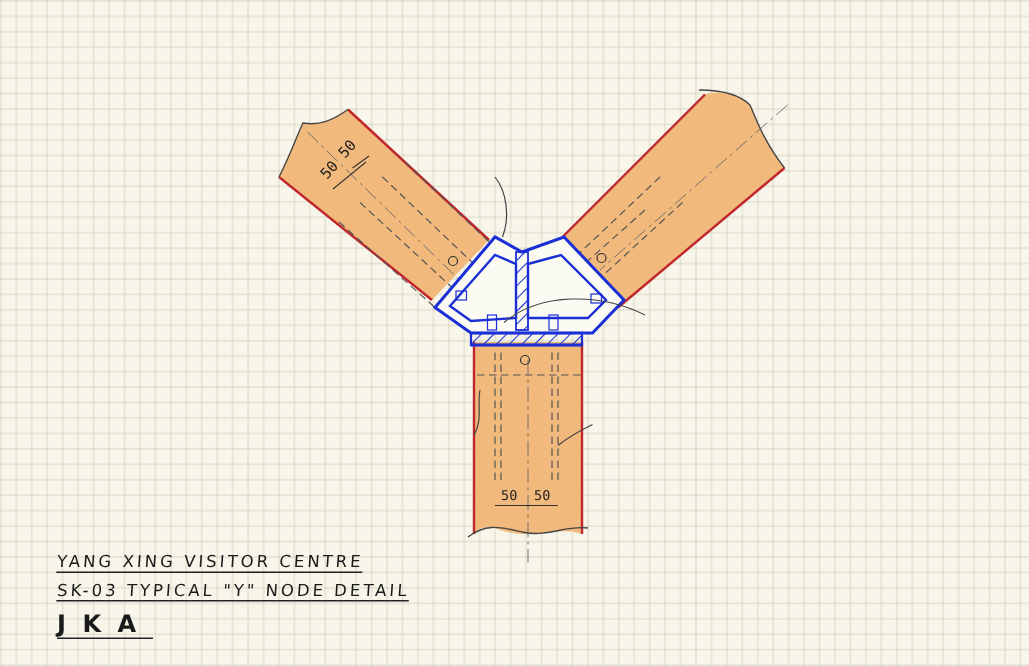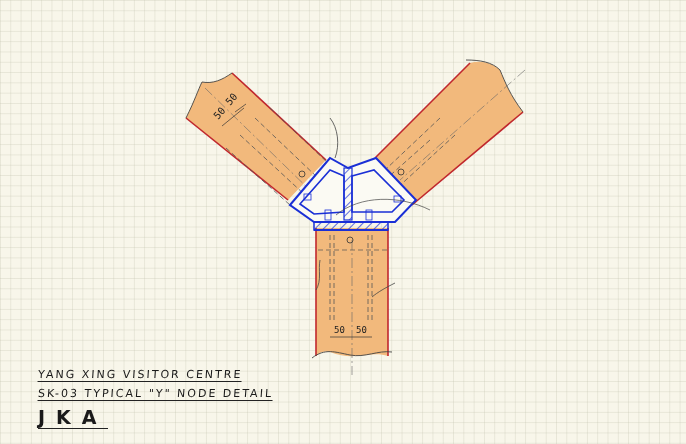--- a/index.html
+++ b/index.html
@@ -15,21 +15,21 @@
   }
   svg#drawing { position:absolute; left:0; top:0; }
   .title-block { position:absolute; left:38px; top:368px; }
   .t-line {
     position:absolute; white-space:nowrap; color:#1a1a1a;
     font-family:"DejaVu Sans", sans-serif; letter-spacing:2px;
     border-bottom:1.2px solid #222;
   }
   .t1 { left:0; top:0; font-size:11px; padding-bottom:0px; transform:skewX(-4deg); }
   .t2 { left:0; top:19px; font-size:11px; transform:skewX(-4deg); }
-  .t3 { left:0; top:38px; font-size:19px; font-weight:bold; letter-spacing:11px; padding-right:0; }
+  .t3 { left:0; top:38px; font-size:16px; font-weight:bold; letter-spacing:11px; padding-right:0; }
 </style>
 </head>
 <body>
 
 <svg id="drawing" width="686" height="444" viewBox="0 0 686 444">
   <defs>
     <pattern id="hatch" patternUnits="userSpaceOnUse" width="6" height="6" patternTransform="rotate(45)">
       <line x1="0" y1="0" x2="0" y2="6" stroke="#1a2fd6" stroke-width="1.4"></line>
     </pattern>
   </defs>

